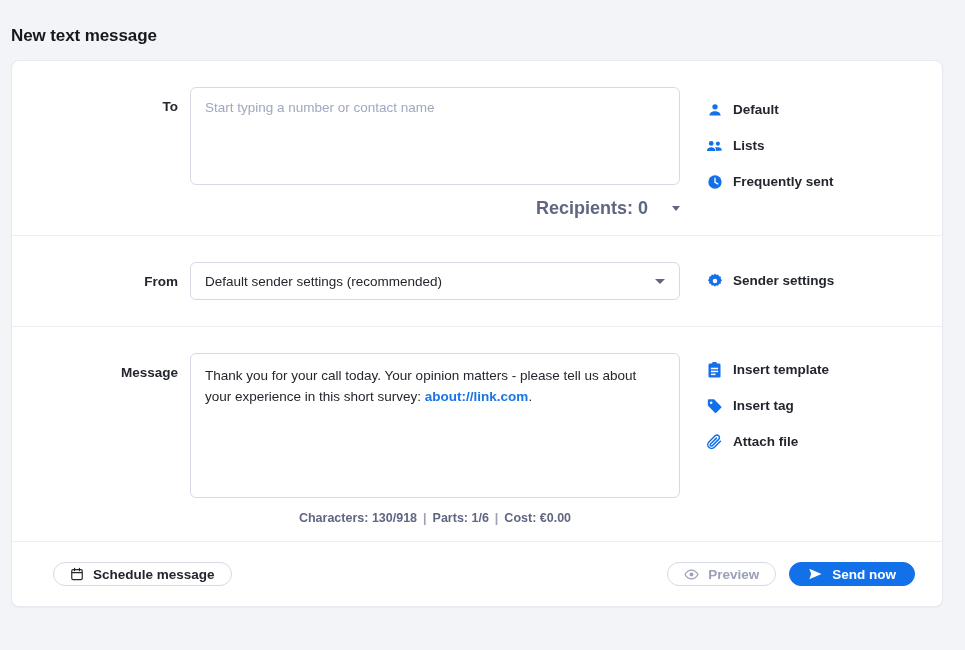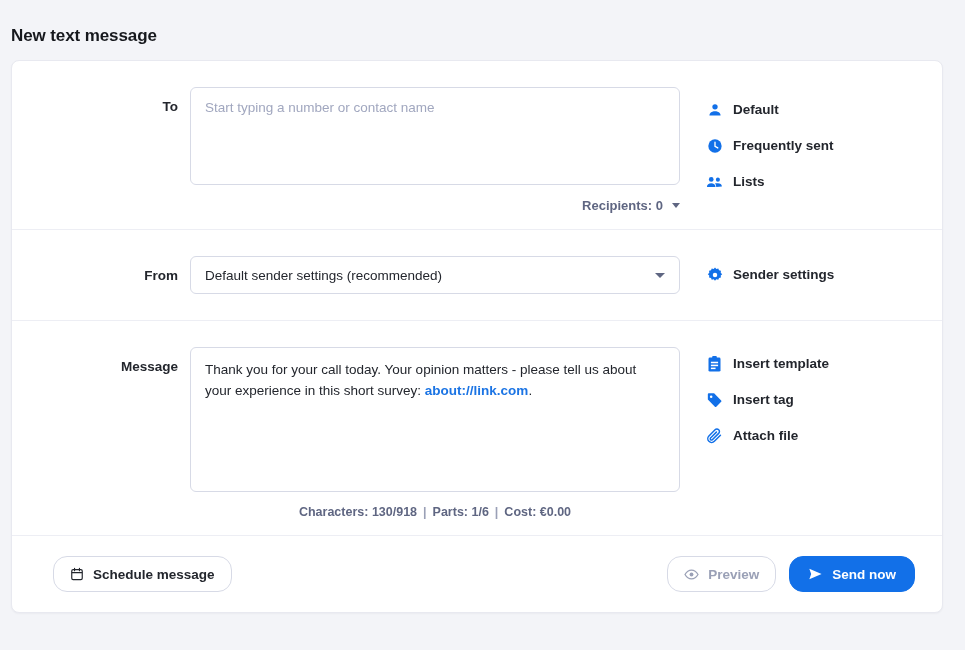--- a/index.html
+++ b/index.html
@@ -80,27 +80,27 @@
     color: #a1a7bf;
     font-size: 13.5px;
     line-height: 18px;
     user-select: none;
   }
 
   .recipients-line {
     width: 490px;
     text-align: right;
     margin-top: 13px;
-    font-size: 13px;
+    font-size: 18px;
     font-weight: bold;
     color: #5f6682;
     display: flex;
     justify-content: flex-end;
     align-items: center;
-    gap: 9px;
+    gap: 24px;
   }
   .caret-down {
     width: 0; height: 0;
     border-left: 4.5px solid transparent;
     border-right: 4.5px solid transparent;
     border-top: 5px solid #5f6682;
     display: inline-block;
   }
 
   
@@ -193,21 +193,21 @@
     align-items: center;
     padding: 20px 27px 20px 41px;
   }
   .footer-right {
     margin-left: auto;
     display: flex;
     align-items: center;
     gap: 13px;
   }
   .btn {
-    height: 36px;
+    height: 24px;
     border-radius: 14px;
     display: inline-flex;
     align-items: center;
     gap: 9px;
     font-size: 13.5px;
     font-weight: bold;
     padding: 0 16px;
     cursor: pointer;
     border: 1px solid #d7dae6;
     background: #fff;
@@ -251,38 +251,38 @@
           <svg width="16" height="16" viewBox="0 0 24 24" fill="#1270e8">
             <circle cx="12" cy="7.2" r="4"></circle>
             <path d="M3.6 20.4c0-4.3 3.9-6.6 8.4-6.6s8.4 2.3 8.4 6.6z"></path>
           </svg>
         </span>
         <span>Default</span>
       </div>
 
       <div class="side-link">
         <span class="side-ico">
-          <svg width="16" height="16" viewBox="0 0 24 24">
-            <circle cx="12" cy="12" r="10" fill="#1270e8"></circle>
-            <path d="M12 6.2v6.2l4.2 2.5" stroke="#ffffff" stroke-width="2" fill="none" stroke-linecap="round"></path>
-          </svg>
-        </span>
-        <span>Frequently sent</span>
-      </div>
-
-      <div class="side-link">
-        <span class="side-ico">
           <svg width="17" height="16" viewBox="0 0 26 24" fill="#1270e8">
             <circle cx="8" cy="8" r="3.6"></circle>
             <circle cx="18.2" cy="8.4" r="3.1"></circle>
             <path d="M1.4 19.6c0-3.7 3-5.6 6.6-5.6s6.6 1.9 6.6 5.6z"></path>
             <path d="M15.6 19.6c0-2.4-.8-4.2-2.2-5.2 1.3-.5 2.9-.6 4.8-.6 3.3 0 6.1 1.7 6.1 5z"></path>
           </svg>
         </span>
         <span>Lists</span>
+      </div>
+
+      <div class="side-link">
+        <span class="side-ico">
+          <svg width="16" height="16" viewBox="0 0 24 24">
+            <circle cx="12" cy="12" r="10" fill="#1270e8"></circle>
+            <path d="M12 6.2v6.2l4.2 2.5" stroke="#ffffff" stroke-width="2" fill="none" stroke-linecap="round"></path>
+          </svg>
+        </span>
+        <span>Frequently sent</span>
       </div>
 
     </div>
   </div>
 
   <div class="row from-row">
     <div class="row-label">From</div>
     <div class="row-main">
       <div class="select-box">
         <span class="select-value">Default sender settings (recommended)</span>

